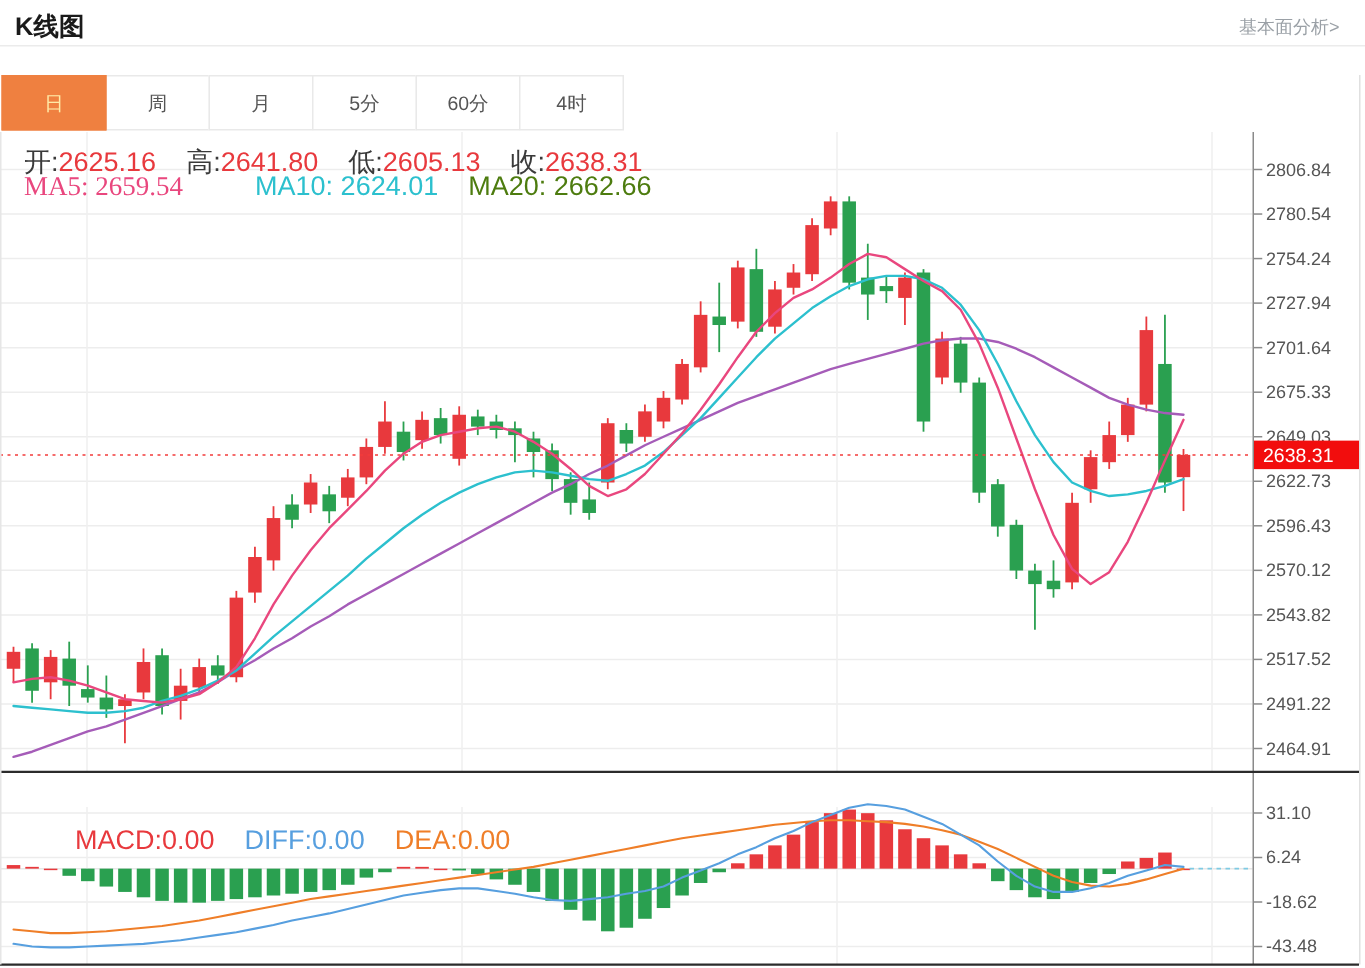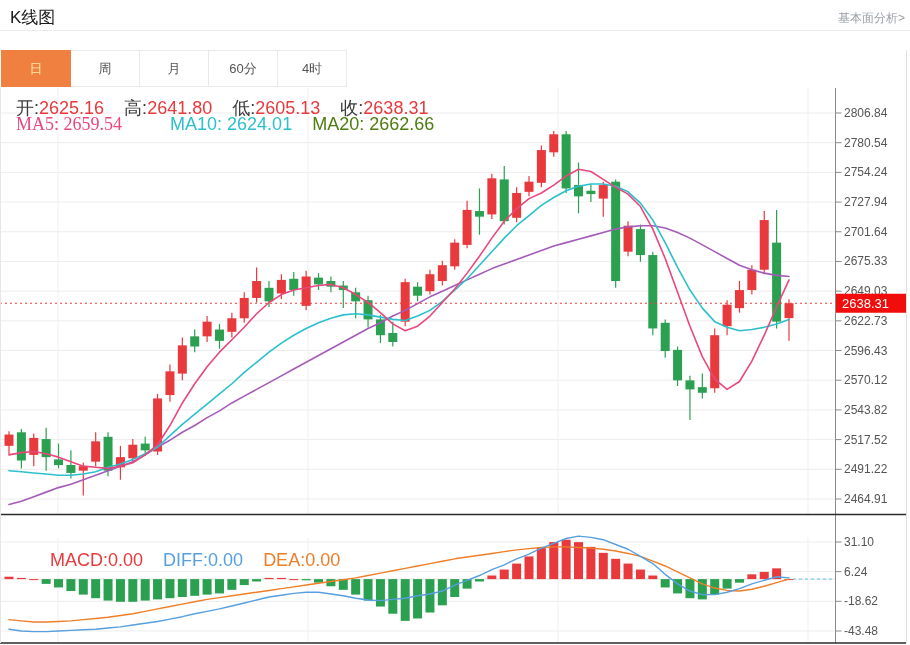--- a/index.html
+++ b/index.html
@@ -1,22 +1,22 @@
 <!DOCTYPE html>
 <html><head>
 <meta charset="utf-8">
 <style>
   * { box-sizing: border-box; }
   html,body { margin:0; padding:0; background:#fff; }
   body { font-family: "Liberation Sans", "DejaVu Sans", sans-serif; }
   .page { position:relative; width:910px; height:645px; background:#fff; overflow:hidden; }
 
   .header { position:absolute; left:0; top:0; width:910px; height:31px; border-bottom:1px solid #ebebeb; }
-  .title { position:absolute; left:10px; top:6px; font-size:17px; font-weight:normal; color:#1a1a1a; }
-  .header-link { position:absolute; right:5px; top:10px; font-size:12px; color:#9aa0a6; text-decoration:none; cursor:pointer; }
+  .title { position:absolute; left:10px; top:6px; font-size:17px; font-weight:bold; color:#1a1a1a; }
+  .header-link { position:absolute; right:17px; top:10px; font-size:12px; color:#9aa0a6; text-decoration:none; cursor:pointer; }
 
   .tabbar { position:absolute; left:2px; top:50px; height:37px; display:flex; }
   .tab { width:70px; height:37px; line-height:36px; text-align:center; font-size:13px; color:#555;
          background:#fff; border:1px solid #e9e9e9; margin-left:-1px; cursor:pointer; }
   .tab.active { background:#ef8040; color:#ffeaa7; border-color:#ef8040; z-index:2; position:relative; }
   #chart-svg { position:absolute; left:0; top:0; }
 
   .legend-row { position:absolute; font-size:18px; white-space:nowrap; z-index:5; }
   .legend-row .grp { margin-right:15px; }
   .lbl-dark { color:#3a3a3a; }
@@ -306,20 +306,21 @@
 
   <div class="header">
     <div class="title">K线图</div>
     <a class="header-link">基本面分析&gt;</a>
   </div>
 
   <div class="tabbar" id="tabbar">
       <div class="tab active" style="background: rgb(239, 128, 64); color: rgb(255, 234, 167);">日</div>
       <div class="tab">周</div>
       <div class="tab">月</div>
+      <div class="tab">5分</div>
       <div class="tab">60分</div>
       <div class="tab">4时</div>
     </div>
 
   <div class="legend-row" style="left:16px; top:96px;">
     <span class="grp"><span class="lbl-dark">开:</span><span class="val-red">2625.16</span></span>
     <span class="grp"><span class="lbl-dark">高:</span><span class="val-red">2641.80</span></span>
     <span class="grp"><span class="lbl-dark">低:</span><span class="val-red">2605.13</span></span>
     <span class="grp"><span class="lbl-dark">收:</span><span class="val-red">2638.31</span></span>
   </div>

